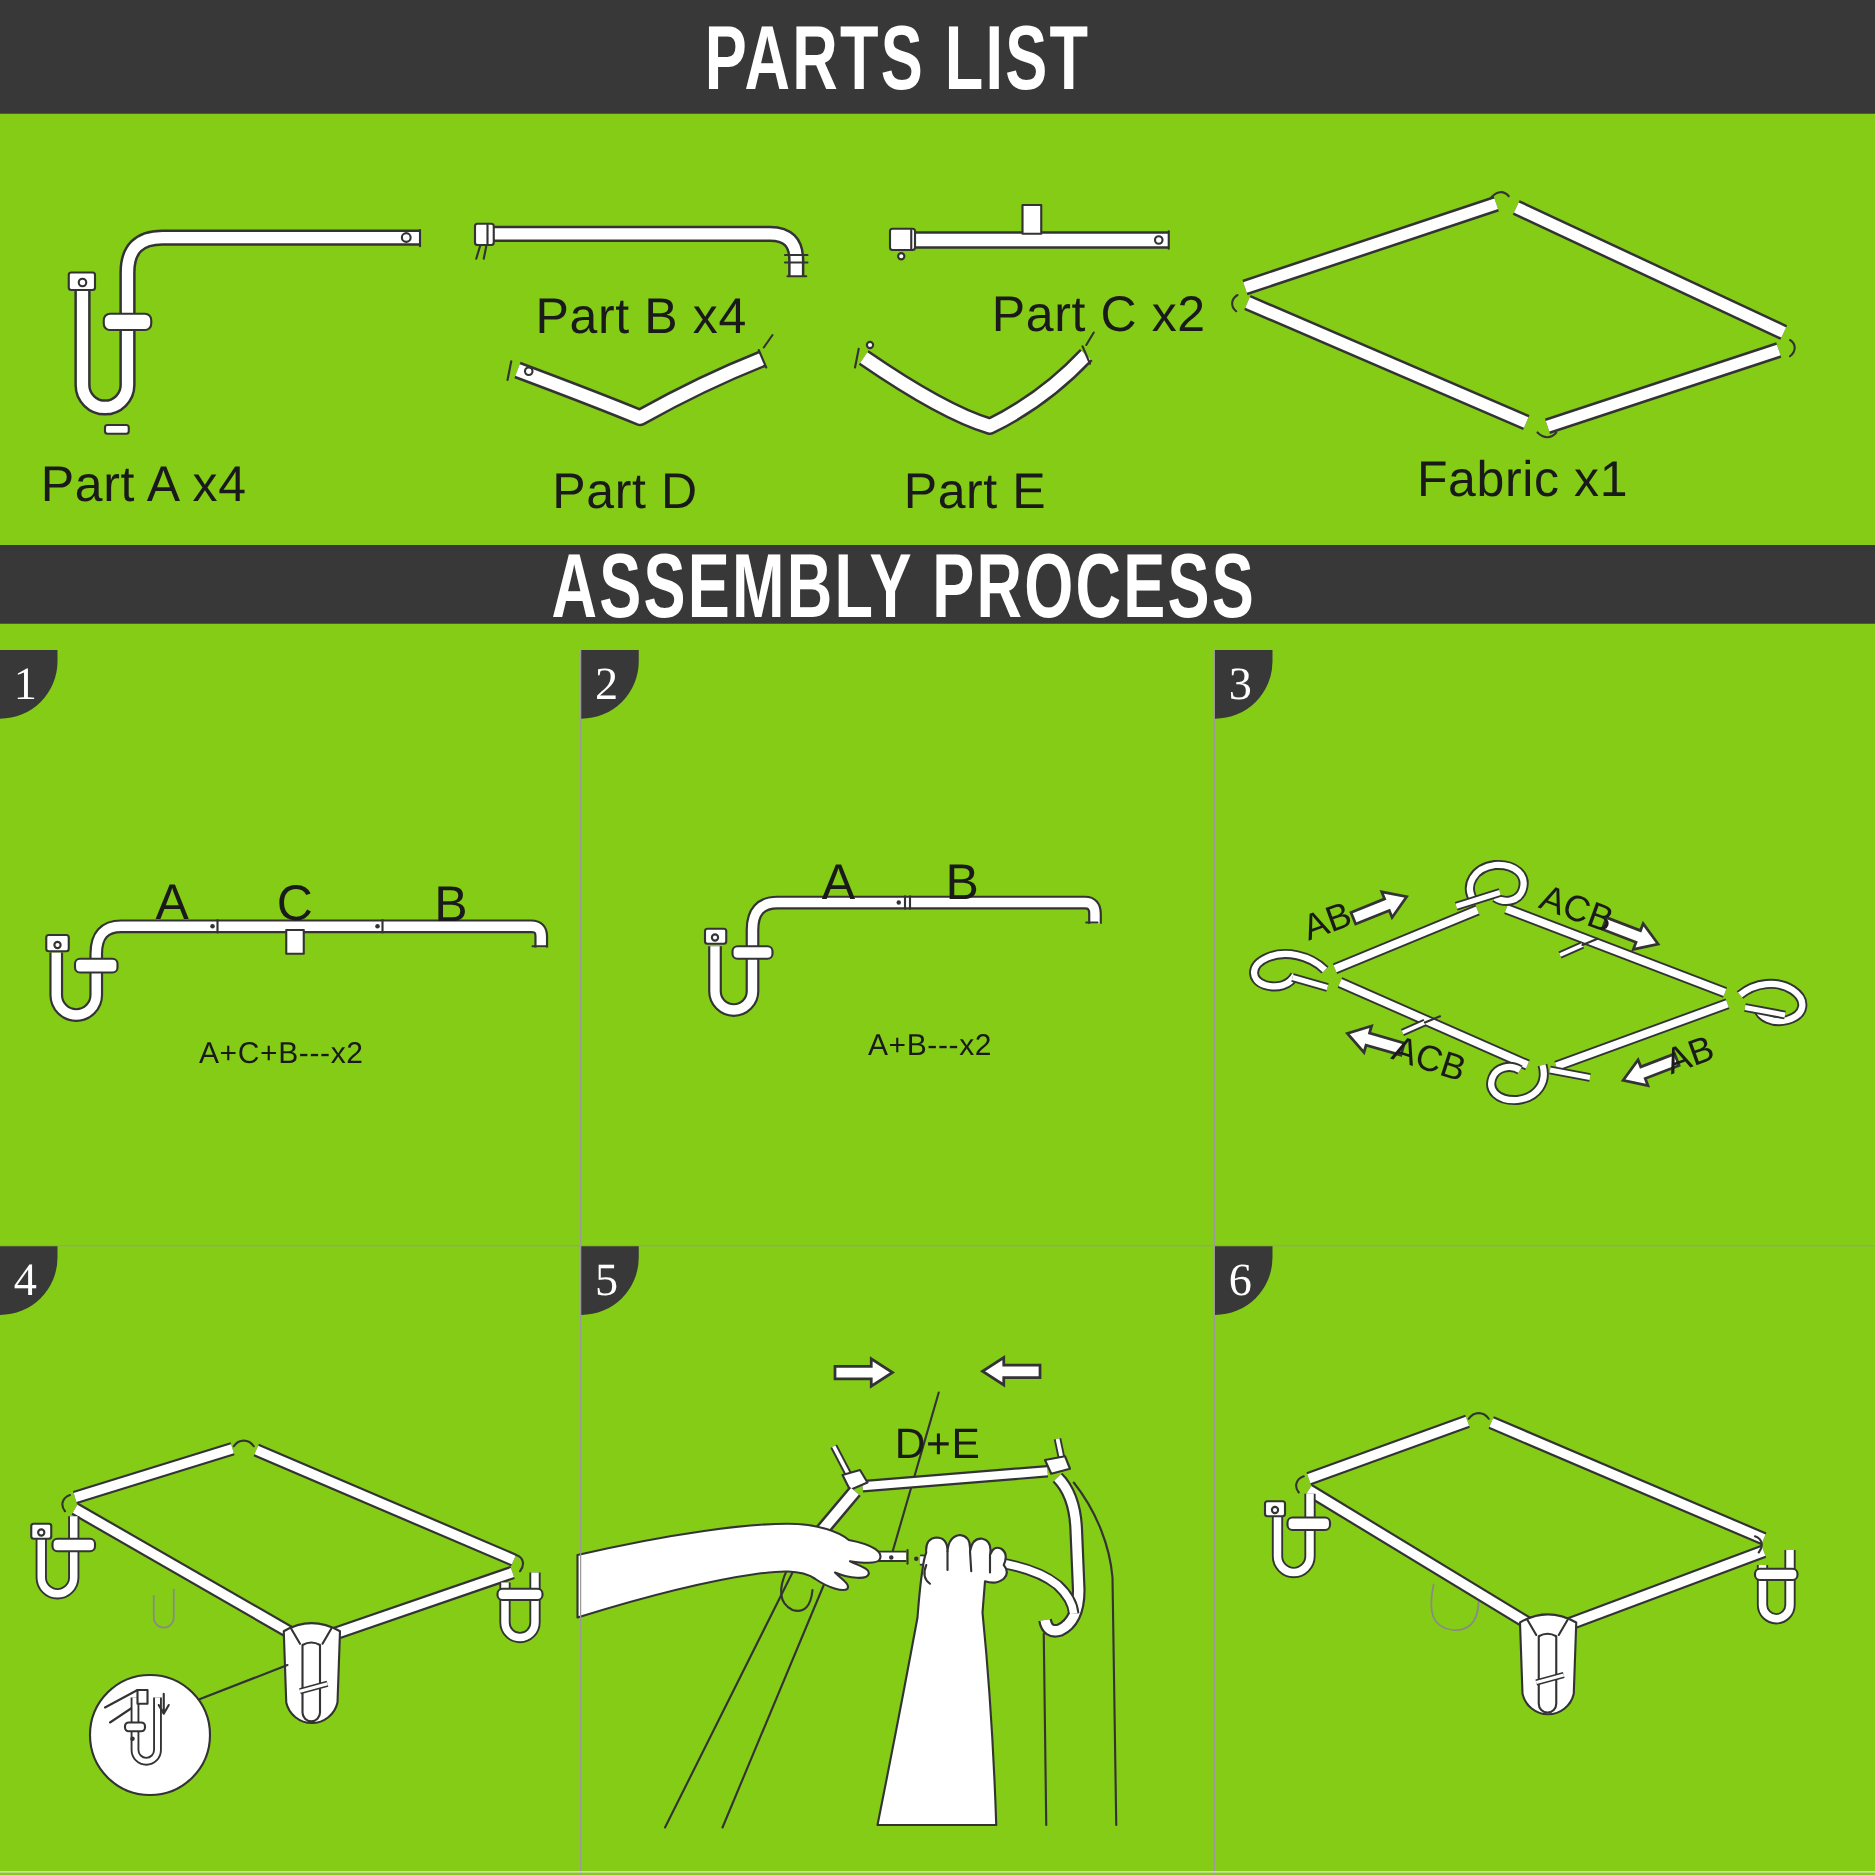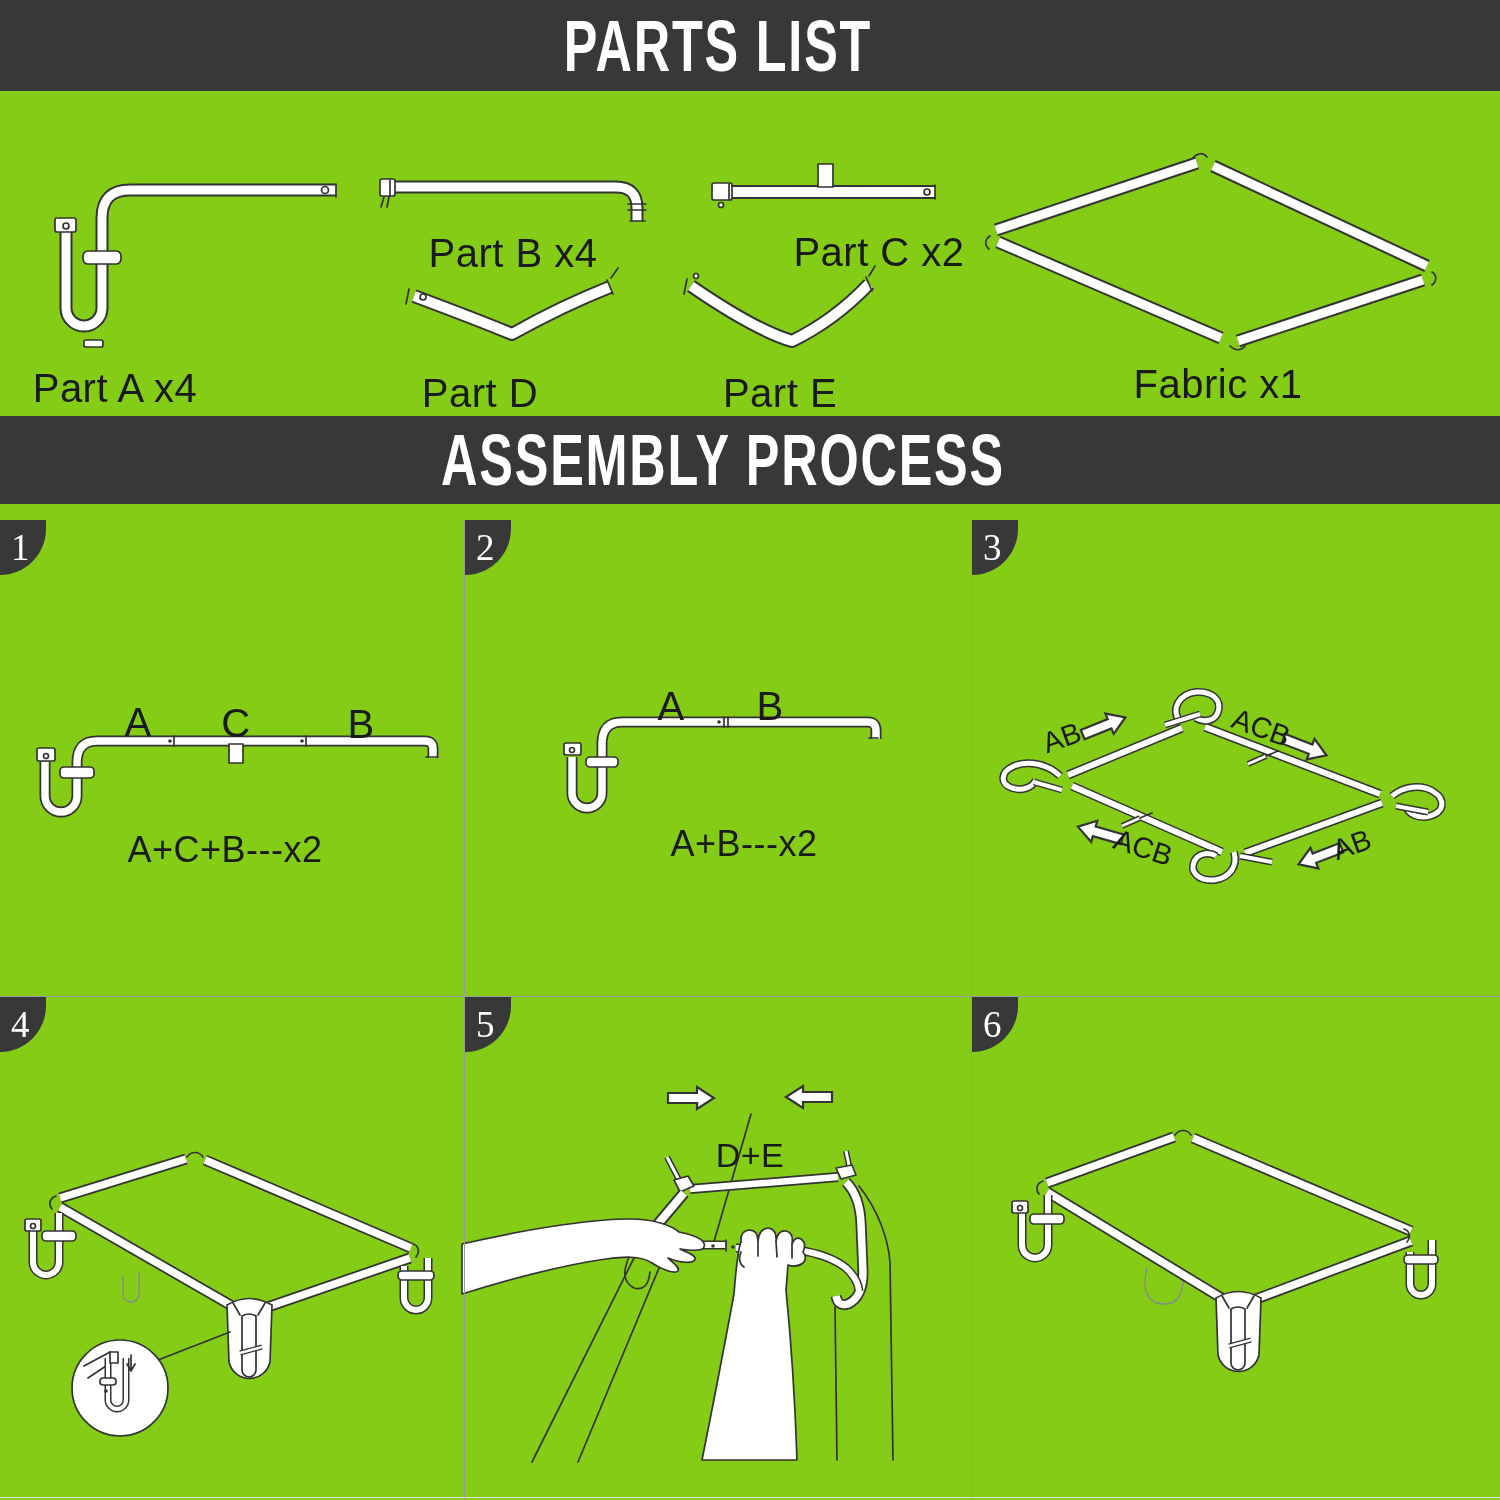--- a/index.html
+++ b/index.html
@@ -11,21 +11,21 @@
         transform:translate(-50%,-50%) scale(0.9,1.3);}
   .vline{position:absolute;width:1px;background:#9a9a9a;}
   .hline{position:absolute;height:1px;background:#9a9a9a;}
   .hline.soft{background:#e3e3e3;}
   .tab{position:absolute;width:46px;height:55px;background:#383838;
        border-radius:0 0 46px 0;color:#fff;}
   .tab span{position:absolute;left:11px;top:6px;font-family:"Liberation Serif",serif;
        font-size:37px;font-weight:400;}
   .lbl{position:absolute;font-size:40px;color:#1a1a1a;white-space:nowrap;
        transform:translateX(-50%);letter-spacing:0.5px;}
-  .cap{font-size:36px;}
+  .cap{font-size:24px;}
   .rlbl{position:absolute;font-size:29px;color:#1a1a1a;white-space:nowrap;}
   .de{font-size:34px;}
   svg.art{position:absolute;left:0;top:0;pointer-events:none;}
   .to{fill:none;stroke:#333;stroke-linecap:butt;stroke-linejoin:round;}
   .ti{fill:none;stroke:#fff;stroke-linecap:butt;stroke-linejoin:round;}
   .ln{fill:none;stroke:#333;stroke-width:1.7;stroke-linecap:round;stroke-linejoin:round;}
   .lnf{fill:#fff;stroke:#333;stroke-width:1.7;stroke-linejoin:round;}
   .thin{fill:none;stroke:#8a8a8a;stroke-width:1.4;}
   .hole{fill:#fff;stroke:#333;stroke-width:1.7;}
   .dot{fill:#333;stroke:none;}
@@ -287,21 +287,21 @@
       <path class="lnf" d="M1231,1309 V1363 A7,7 0 0 0 1245,1363 V1309 Q1238,1305 1231,1309 Z"></path>
       <path class="to" stroke-width="5" d="M1229,1346 L1251,1340"></path>
         <path class="ti" stroke-width="2.5" d="M1229,1346 L1251,1340"></path>
       <path class="ln" d="M1222,1296 L1229,1308 M1254,1296 L1247,1308"></path>
     </g>
   </svg>
 
   <div class="band" style="top:0;height:91px">
     <div class="band-title" style="left:718px">PARTS LIST</div>
   </div>
-  <div class="band" style="top:416px;height:88px">
+  <div class="band" style="top:436px;height:63px">
     <div class="band-title" style="left:723px">ASSEMBLY PROCESS</div>
   </div>
 
   <div class="vline" style="left:464px;top:520px;height:980px"></div>
   <div class="vline" style="left:971px;top:520px;height:980px"></div>
   <div class="hline" style="left:0;top:996px;width:1500px"></div>
   <div class="hline soft" style="left:0;top:1497px;width:1500px"></div>
 
   <div class="tab" style="left:0;top:520px">
     <span>1</span>
@@ -318,21 +318,21 @@
   <div class="tab" style="left:465px;top:997px">
     <span>5</span>
     </div>
   <div class="tab" style="left:972px;top:997px">
     <span>6</span>
     </div>
 
   <div class="lbl" style="left:115px;top:366px">Part A x4</div>
   <div class="lbl" style="left:513px;top:231px">Part B x4</div>
   <div class="lbl" style="left:879px;top:230px">Part C x2</div>
-  <div class="lbl" style="left:480px;top:371px">Part D</div>
+  <div class="lbl" style="left:500px;top:371px">Part D</div>
   <div class="lbl" style="left:780px;top:371px">Part E</div>
   <div class="lbl" style="left:1218px;top:362px">Fabric x1</div>
 
   <div class="lbl" style="left:138px;top:700px">A</div>
   <div class="lbl" style="left:236px;top:701px">C</div>
   <div class="lbl" style="left:361px;top:702px">B</div>
   <div class="lbl cap" style="left:225px;top:829px">A+C+B---x2</div>
 
   <div class="lbl" style="left:671px;top:684px">A</div>
   <div class="lbl" style="left:770px;top:684px">B</div>

